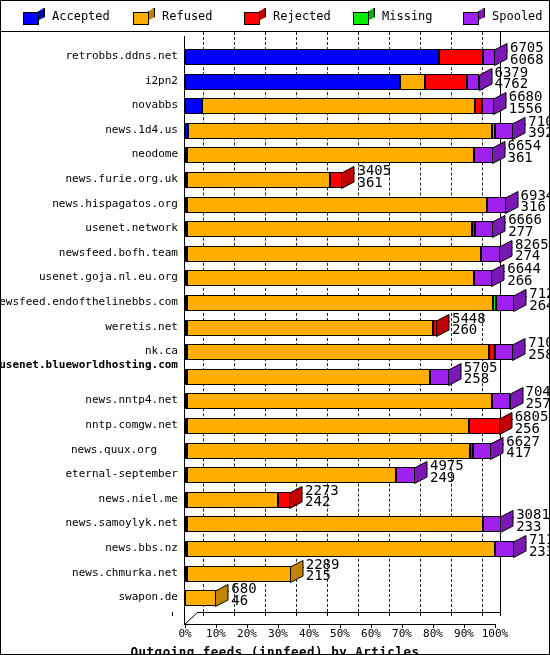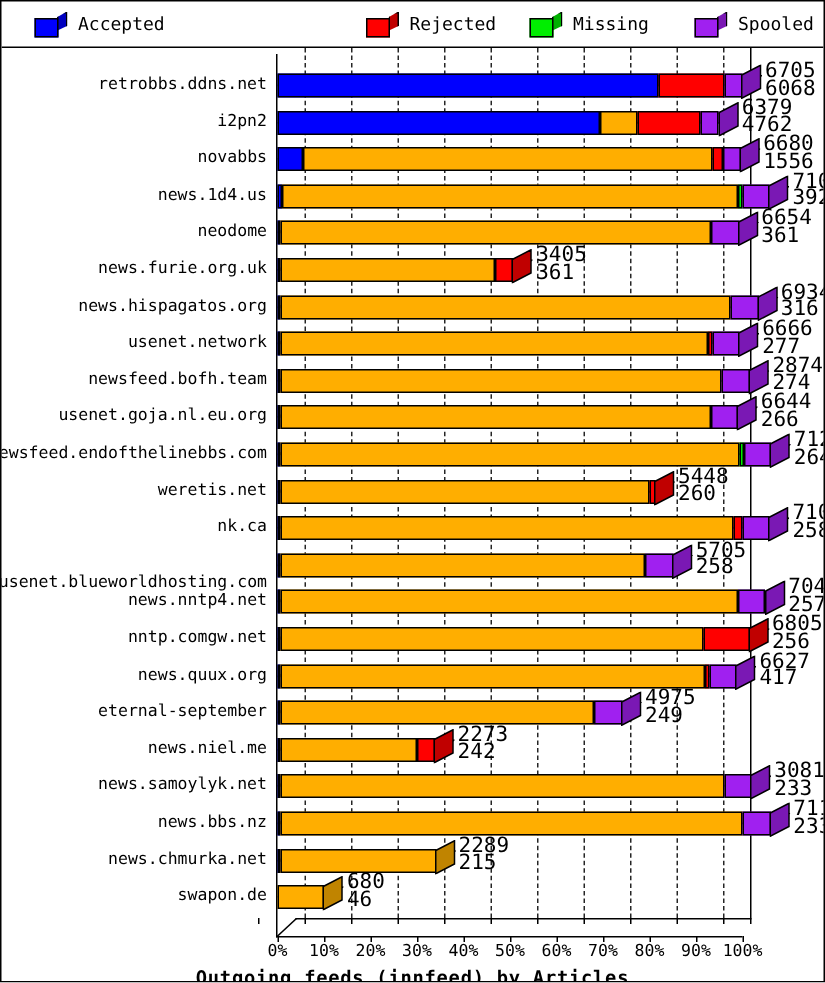--- a/index.html
+++ b/index.html
@@ -45,20 +45,27 @@
 
 <div id="page">
 
   <div id="legend">
       <div class="legend-item" style="left: 22px;">
         <span class="legend-cube">
           <span class="side" style="background: rgb(0, 0, 192);"></span>
           <span class="face" style="background: rgb(0, 0, 255);"></span>
         </span>
         <span class="legend-label">Accepted</span>
+      </div>
+      <div class="legend-item" style="left: 132px;">
+        <span class="legend-cube">
+          <span class="side" style="background: rgb(192, 132, 0);"></span>
+          <span class="face" style="background: rgb(255, 174, 0);"></span>
+        </span>
+        <span class="legend-label">Refused</span>
       </div>
       <div class="legend-item" style="left: 352px;">
         <span class="legend-cube">
           <span class="side" style="background: rgb(0, 176, 0);"></span>
           <span class="face" style="background: rgb(0, 238, 0);"></span>
         </span>
         <span class="legend-label">Missing</span>
       </div>
       <div class="legend-item" style="left: 243px;">
         <span class="legend-cube">
@@ -140,24 +147,24 @@
         <div class="cat-label" style="top: 91.8px; right: 371px;">news.1d4.us</div>
         <div class="cat-label" style="top: 116.4px; right: 371px;">neodome</div>
         <div class="cat-label" style="top: 141px; right: 371px;">news.furie.org.uk</div>
         <div class="cat-label" style="top: 165.6px; right: 371px;">news.hispagatos.org</div>
         <div class="cat-label" style="top: 190.2px; right: 371px;">usenet.network</div>
         <div class="cat-label" style="top: 214.8px; right: 371px;">newsfeed.bofh.team</div>
         <div class="cat-label" style="top: 239.4px; right: 371px;">usenet.goja.nl.eu.org</div>
         <div class="cat-label" style="top: 264px; right: 371px;">newsfeed.endofthelinebbs.com</div>
         <div class="cat-label" style="top: 288.6px; right: 371px;">weretis.net</div>
         <div class="cat-label" style="top: 313.2px; right: 371px;">nk.ca</div>
-        <div class="cat-label" style="top: 350px; right: 371px;">usenet.blueworldhosting.com</div>
+        <div class="cat-label" style="top: 327px; right: 371px; font-weight: bold;">usenet.blueworldhosting.com</div>
         <div class="cat-label" style="top: 362.4px; right: 371px;">news.nntp4.net</div>
         <div class="cat-label" style="top: 387px; right: 371px;">nntp.comgw.net</div>
-        <div class="cat-label" style="top: 411.6px; right: 371px;">news.quux.org</div>
+        <div class="cat-label" style="top: 411.6px; right: 392px;">news.quux.org</div>
         <div class="cat-label" style="top: 436.2px; right: 371px;">eternal-september</div>
         <div class="cat-label" style="top: 460.8px; right: 371px;">news.niel.me</div>
         <div class="cat-label" style="top: 485.4px; right: 371px;">news.samoylyk.net</div>
         <div class="cat-label" style="top: 510px; right: 371px;">news.bbs.nz</div>
         <div class="cat-label" style="top: 534.6px; right: 371px;">news.chmurka.net</div>
         <div class="cat-label" style="top: 559.2px; right: 371px;">swapon.de</div>
       </div>
     <div id="bars">
         <div class="barrow" style="top: 11px; width: 320px;">
           <div class="bartop" style="left: 0px; width: 267.2px;"><svg width="267.20000000000005" height="8" viewBox="0 0 267.20000000000005 8" preserveAspectRatio="none">
@@ -594,21 +601,21 @@
         </div>
         <div class="vlabel" style="left: 519.54px; top: 157.6px;">
           <div>6934</div>
           <div>316</div>
         </div>
         <div class="vlabel" style="left: 507.14px; top: 182.2px;">
           <div>6666</div>
           <div>277</div>
         </div>
         <div class="vlabel" style="left: 513.96px; top: 206.8px;">
-          <div>2874</div>
+          <div>8265</div>
           <div>274</div>
         </div>
         <div class="vlabel" style="left: 506.21px; top: 231.4px;">
           <div>6644</div>
           <div>266</div>
         </div>
         <div class="vlabel" style="left: 528.22px; top: 256px;">
           <div>7121</div>
           <div>264</div>
         </div>

